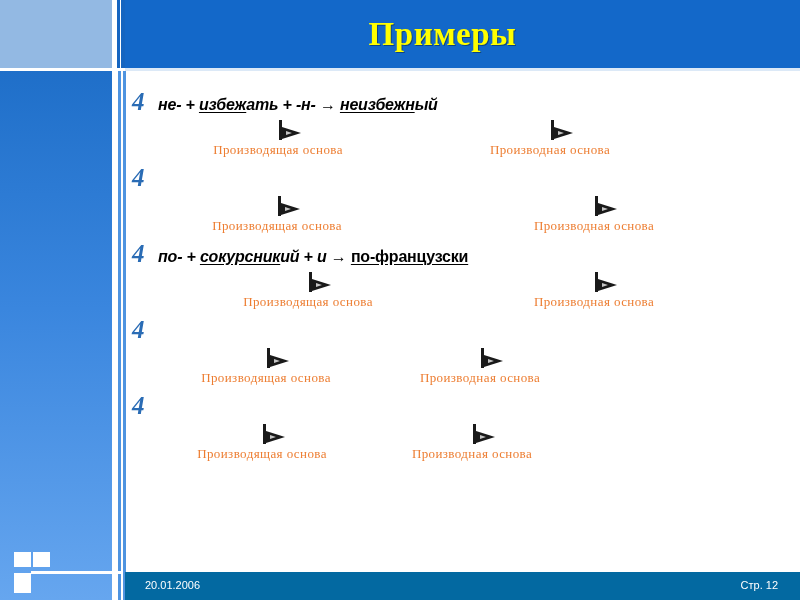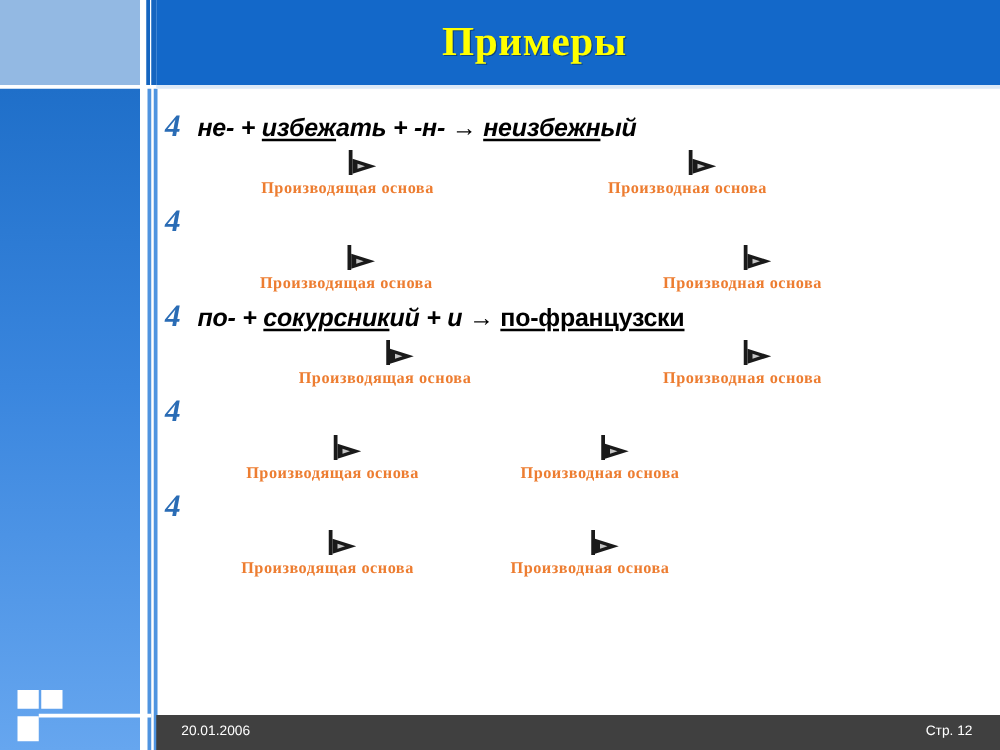--- a/index.html
+++ b/index.html
@@ -86,21 +86,21 @@
   
   .title-bar {
     position: absolute;
     left: 125px; top: 0;
     width: 675px;
     height: 68px;
     background: #1368c9;
   }
   .title-text {
     position: absolute;
-    left: 110px; top: 0;
+    left: 125px; top: 0;
     width: 675px;
     height: 68px;
     display: flex;
     align-items: center;
     justify-content: center;
     color: #ffff00;
     font-family: "Liberation Serif", "DejaVu Serif", serif;
     font-weight: bold;
     font-size: 33px;
     letter-spacing: 0.5px;
@@ -141,21 +141,21 @@
     font-style: italic;
     font-weight: bold;
     font-size: 25px;
     width: 26px;
     flex: 0 0 26px;
   }
   .eq-text {
     color: #000000;
     font-family: "Liberation Sans", sans-serif;
     font-weight: bold;
-    font-size: 20px;
+    font-size: 16px;
     letter-spacing: -0.2px;
   }
   .eq-text.italic { font-style: italic; }
   .eq-text.upright { font-style: normal; }
   .u { text-decoration: underline; text-underline-offset: 2px; }
 
   
   .marks {
     position: absolute;
     left: 0; top: 32px;
@@ -169,34 +169,34 @@
   .flag {
     position: absolute;
     left: 0;
     top: 0;
   }
   .caption {
     position: absolute;
     top: 22px;
     color: #ed7d31;
     font-family: "Liberation Serif", "DejaVu Serif", serif;
-    font-weight: bold;
+    font-weight: normal;
     font-size: 13px;
     white-space: nowrap;
     letter-spacing: 0.4px;
     transform: translateX(-50%);
   }
 
   
   .footer-bar {
     position: absolute;
     left: 125px; top: 572px;
     width: 675px;
     height: 28px;
-    background: #404040;
+    background: #0369a1;
   }
   .footer-bar .f {
     position: absolute;
     top: 7px;
     color: #ffffff;
     font-family: "Liberation Sans", sans-serif;
     font-size: 11px;
   }
   .f-date { left: 20px; }
   .f-center { left: 0; width: 675px; text-align: center; }

